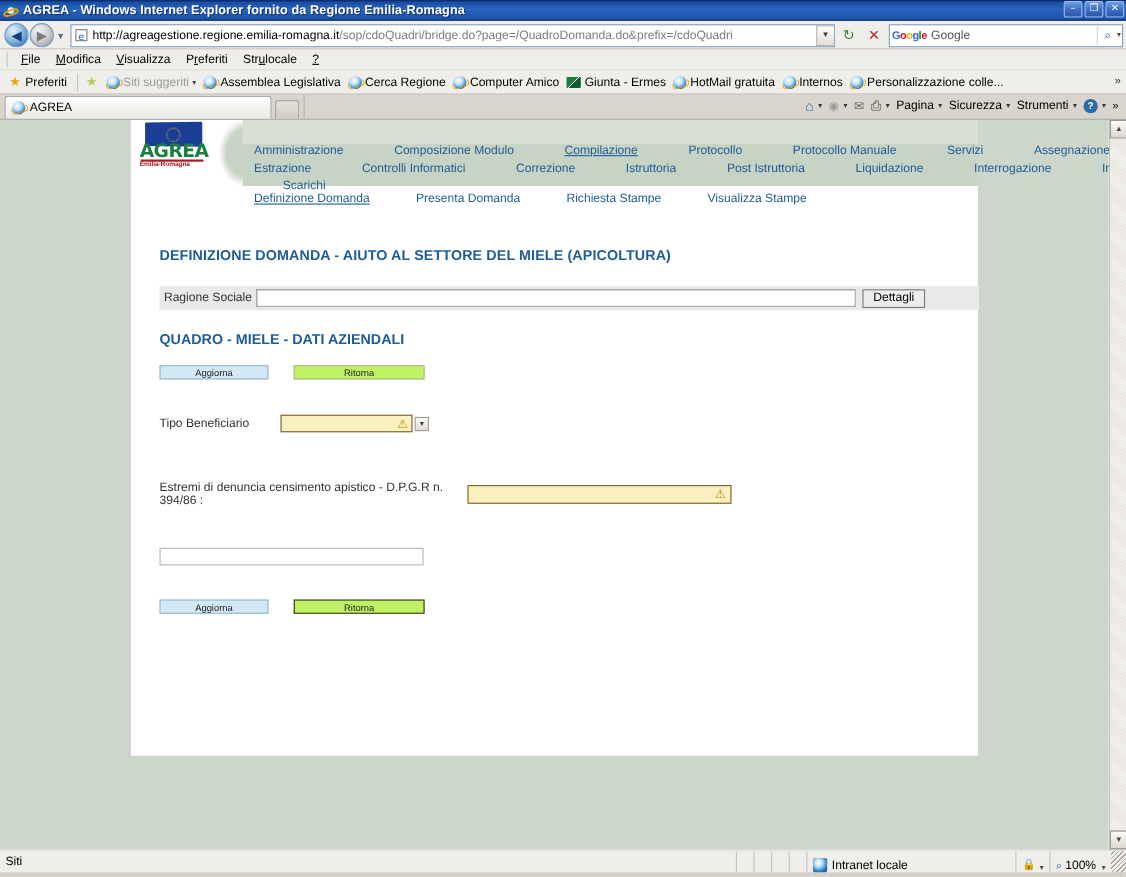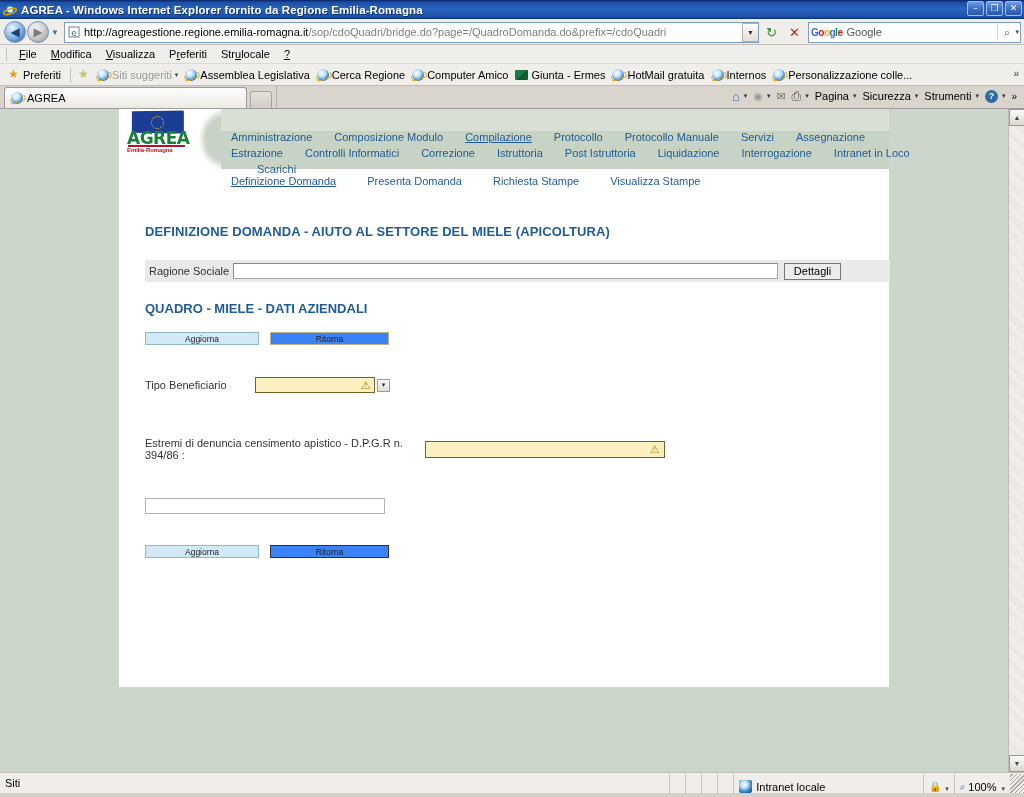--- a/index.html
+++ b/index.html
@@ -257,25 +257,25 @@
     position:absolute; left:1px; top:34px; width:57px; height:2px; background:#b01722;
   }
   .nav-l1 {
     position:absolute; left:112px; top:4px; display:flex; gap:20px;
     font-size:11.5px; font-weight:bold; color:#1f5b96;
   }
   .nav-l2 {
     position:absolute; left:112px; top:22px; width:650px;
     font-size:11px; color:#1f5b96;
   }
-  .nav-l2 .row { display:flex; }
+  .nav-l2 .row { display:flex;gap:24px; }
   .nav-l2 .itm { margin-right:22px; white-space:nowrap; }
   .nav-l2 .itm.u { text-decoration: underline; }
   .nav-l3 {
-    position:absolute; left:112px; top:66px; display:flex; gap:31px;
+    position:absolute; left:112px; top:66px; display:flex; gap:42px;
     font-size:11px; color:#1f5b96;
   }
   .nav-l3 .u { text-decoration: underline; }
 
   .body-pad { padding: 42px 0 0 26px; }
   .h-title {
     font-size: 13px; font-weight: bold; color: #1f5b96;
     letter-spacing: .1px;
   }
   .rs-row {
@@ -291,27 +291,27 @@
     margin-left: 6px; width: 57px; height: 17px;
     background: #ececec; border: 1px solid #767676;
     font-size: 11px; color: #000;
     display:flex;align-items:center;justify-content:center;
   }
   .h-sub {
     margin-top: 19px; font-size: 13px; font-weight:bold; color:#1f5b96;
   }
   .btnrow { margin-top: 16px; display:flex; }
   .btn-upd {
-    width:114px; height:13px; background:#d3e8f5; border:1px solid #8fb8cc;
+    width:99px; height:13px; background:#d3e8f5; border:1px solid #8fb8cc;
     font-size:8.5px; color:#222; display:flex;align-items:center;justify-content:center;
   }
   .btn-ret {
-    width:119px; height:13px; background:#3b82f6; border:1px solid #b8b48a;
+    width:119px; height:13px; background:#bef264; border:1px solid #b8b48a;
     font-size:8.5px; color:#222; display:flex;align-items:center;justify-content:center;
-    margin-left:11px;
+    margin-left:23px;
   }
   .btn-ret.focused { border:1.5px solid #3a3020; }
   .fld-row { display:flex; align-items:center; }
   .fld-lbl { font-size: 11px; color:#333; }
   .warn {
     width:12px;height:11px; position:relative; flex:none;
     font-family:"DejaVu Sans", sans-serif;
     color:#b8860b; font-size:11px; line-height:11px; text-align:center;
   }
   .sel-yellow {

